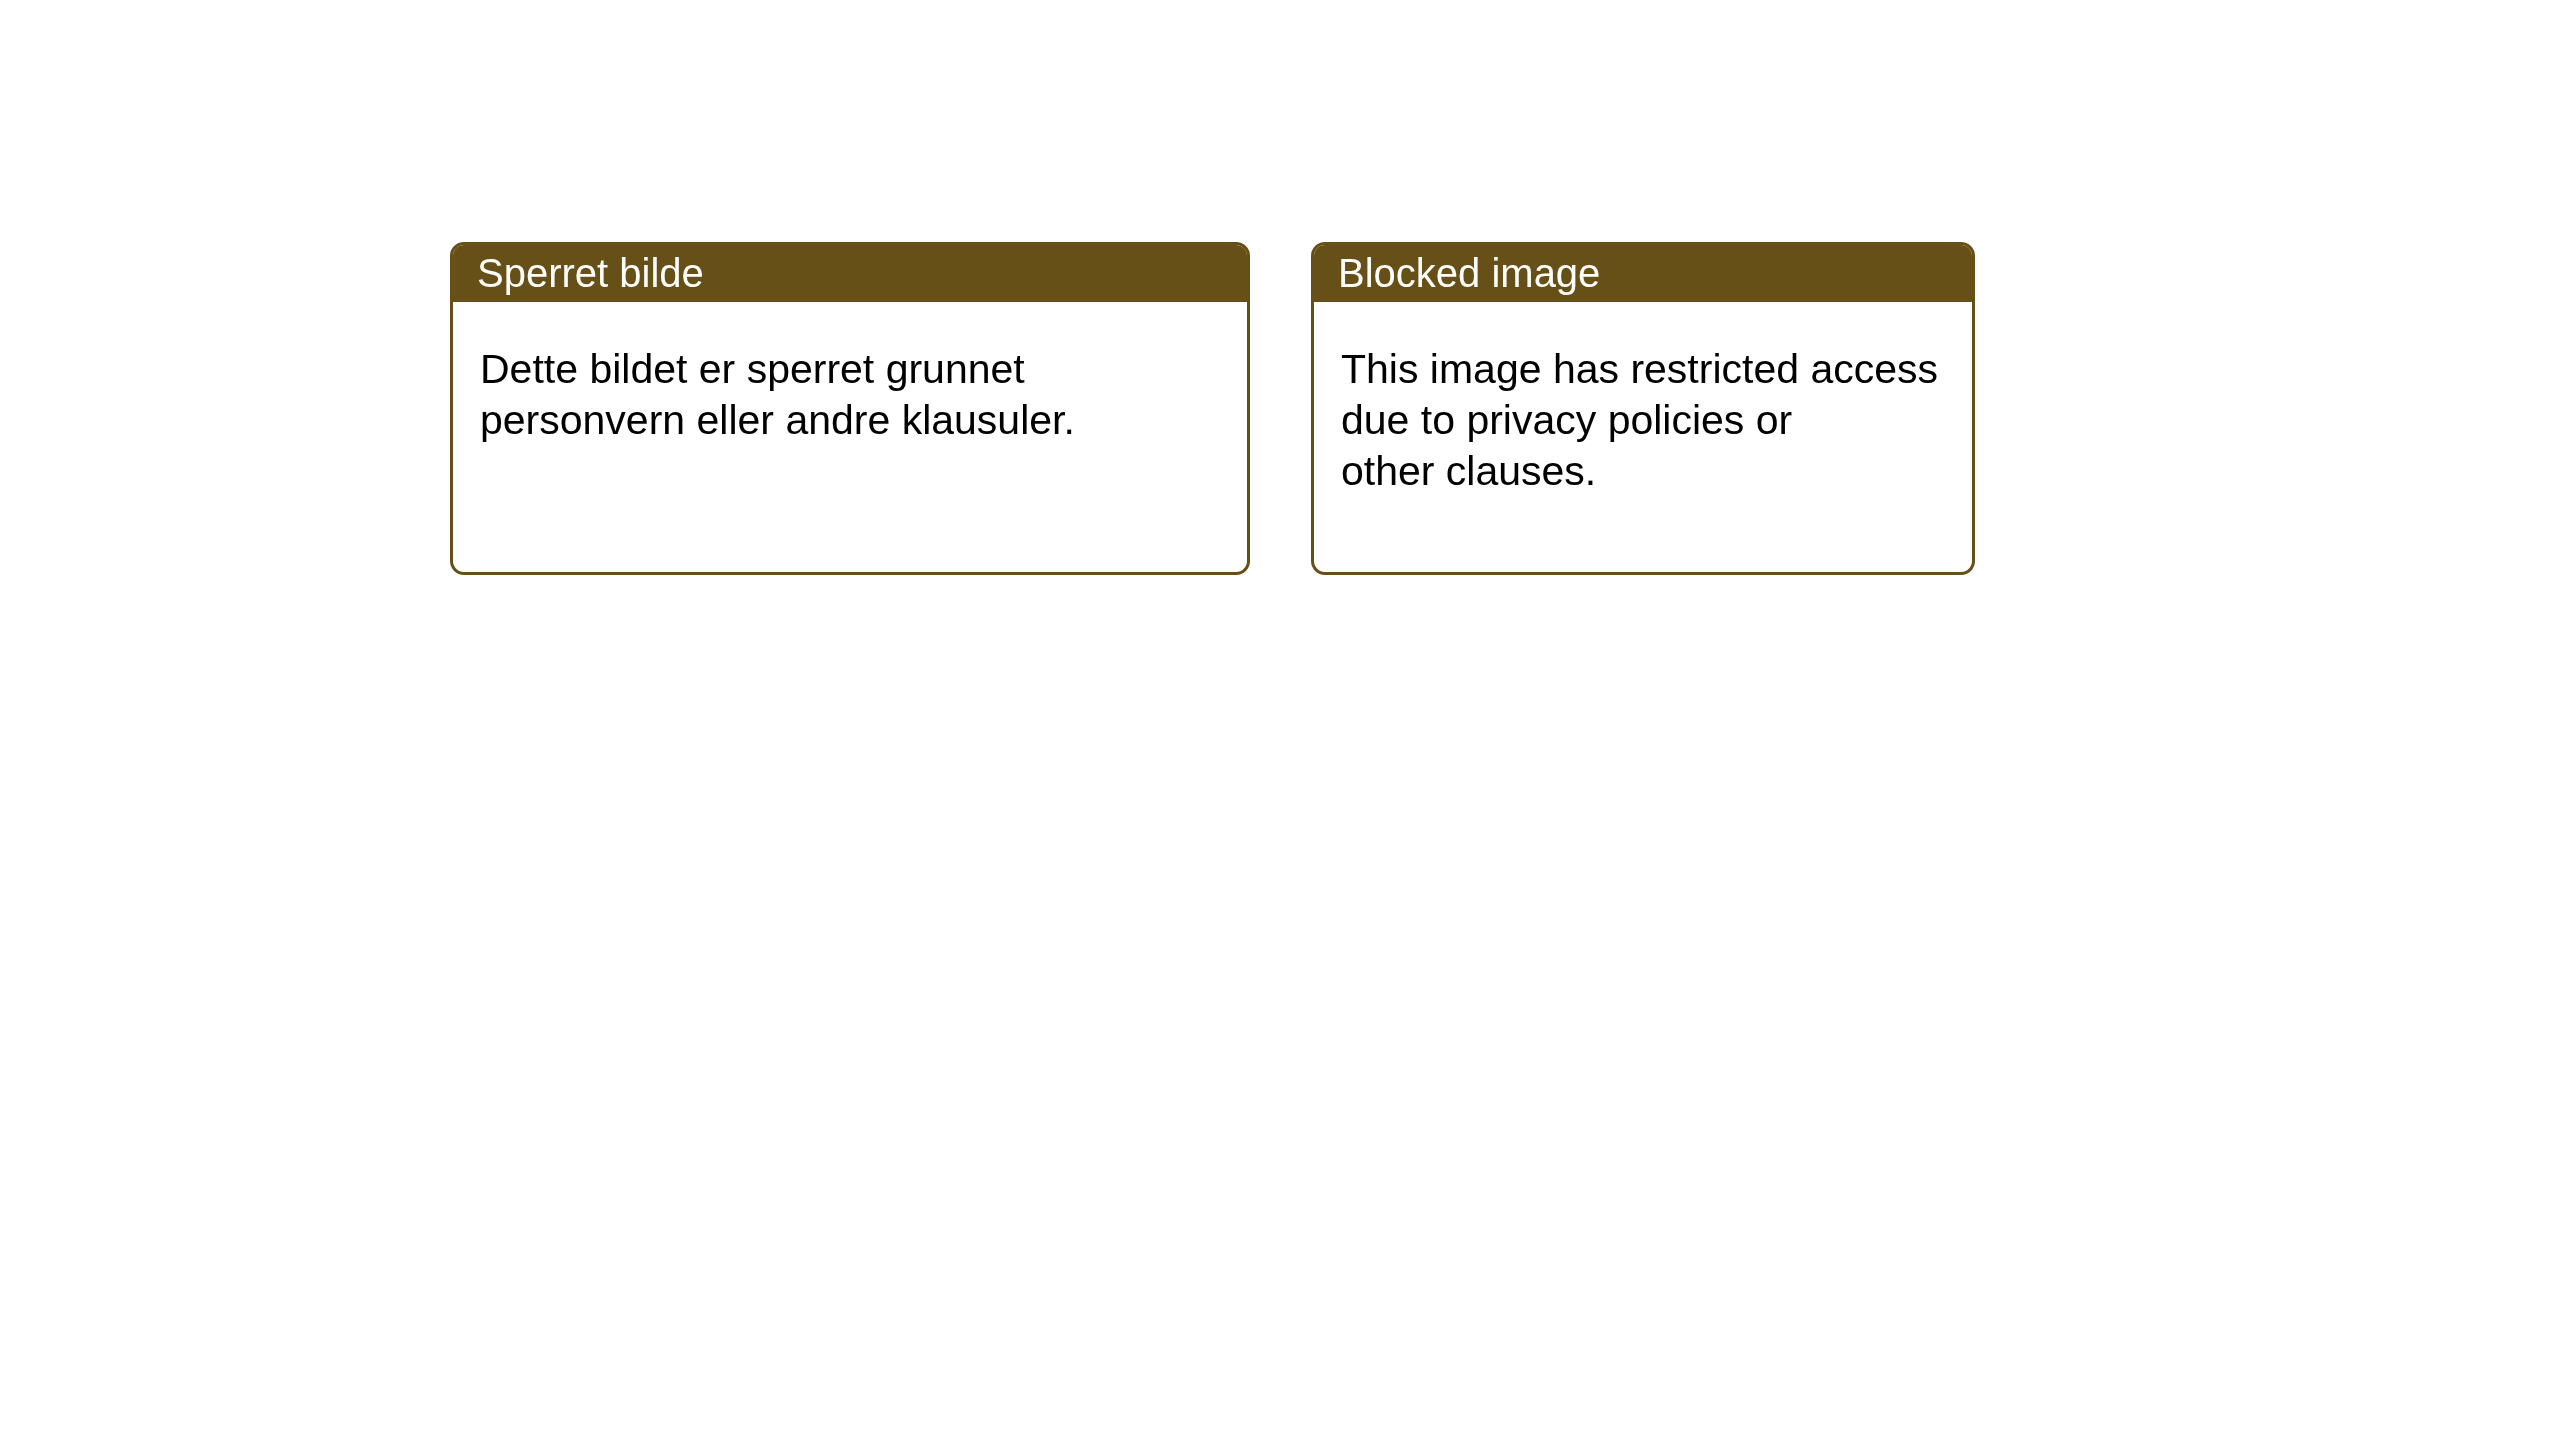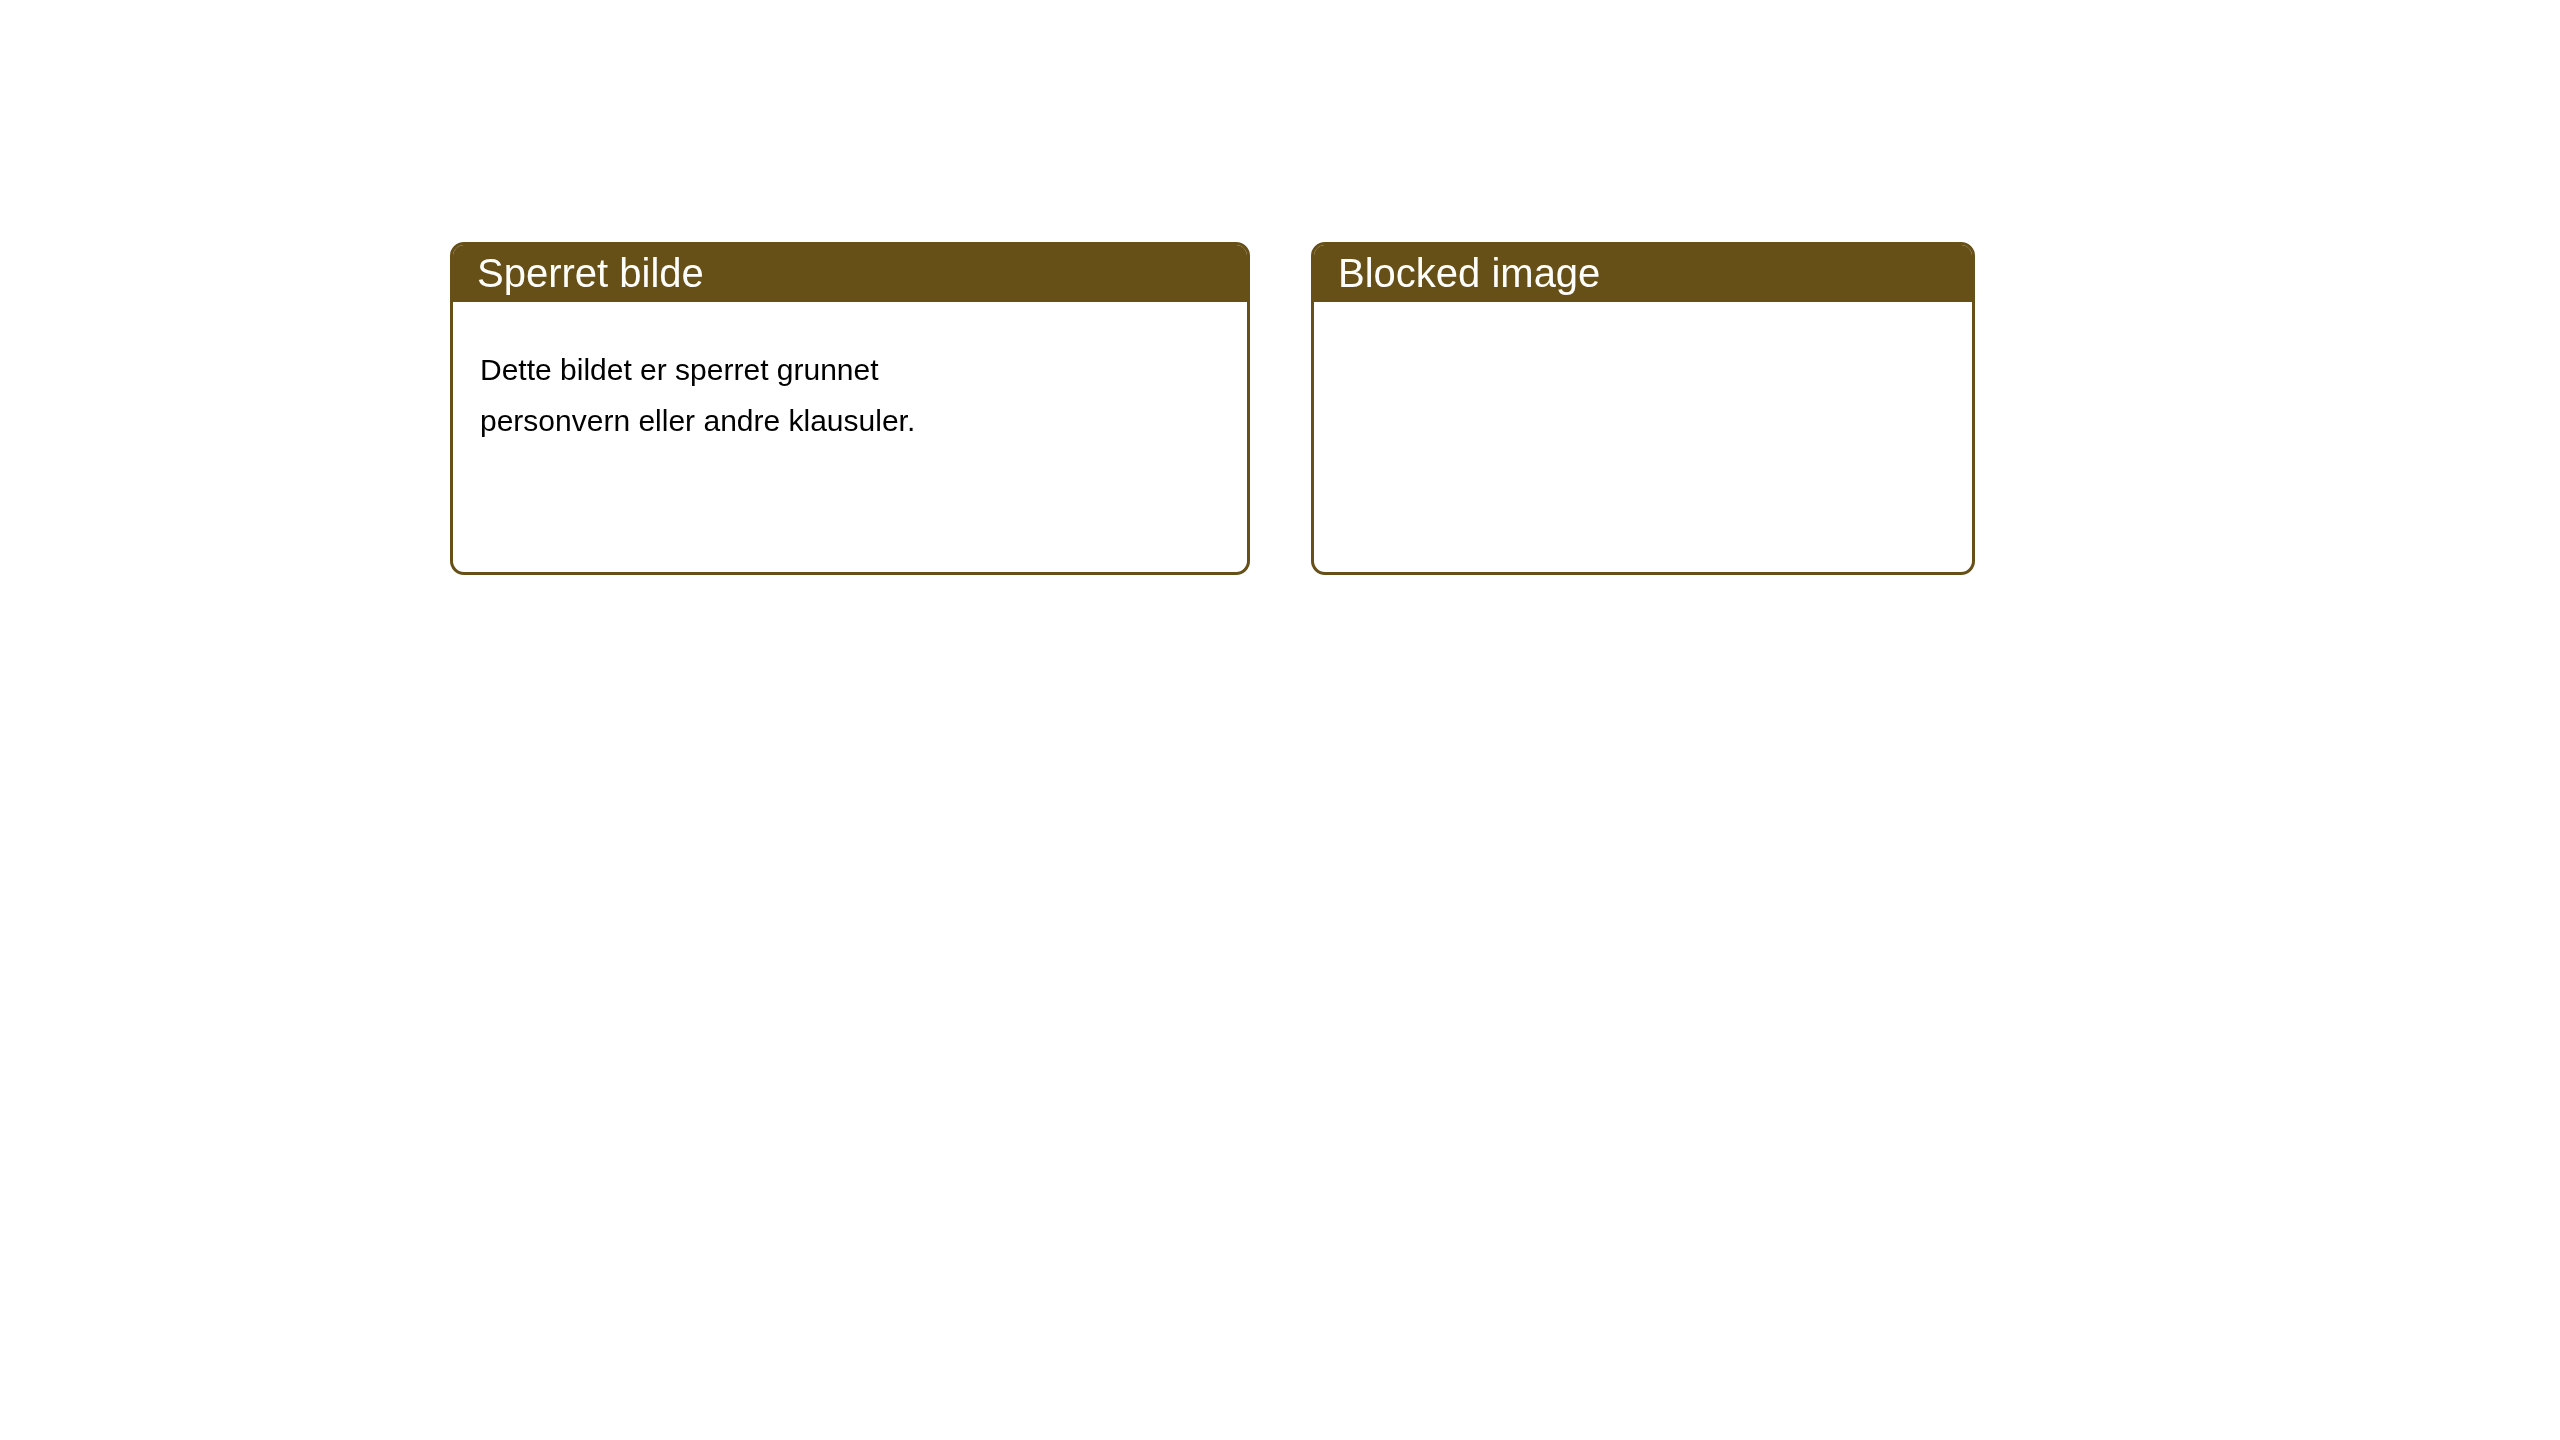--- a/index.html
+++ b/index.html
@@ -36,29 +36,32 @@
     color: var(--header-text-color);
     font-size: 40px;
     line-height: 57px;
     padding: 0 24px;
     white-space: nowrap;
     overflow: hidden;
   }
   .notice-card__body {
     padding: 42px 24px 0 27px;
     color: var(--body-text-color);
-    font-size: 30px;
+    font-size: 41px;
     line-height: 51px;
     white-space: pre-line;
   }
 </style>
 </head>
 <body>
 
 <div class="notice-card left">
   <div class="notice-card__header">Sperret bilde</div>
   <div class="notice-card__body">Dette bildet er sperret grunnet
 personvern eller andre klausuler.</div>
 </div>
 
 <div class="notice-card right">
   <div class="notice-card__header">Blocked image</div>
+  <div class="notice-card__body">This image has restricted access
+due to privacy policies or
+other clauses.</div>
 </div>
 
 </body></html>

